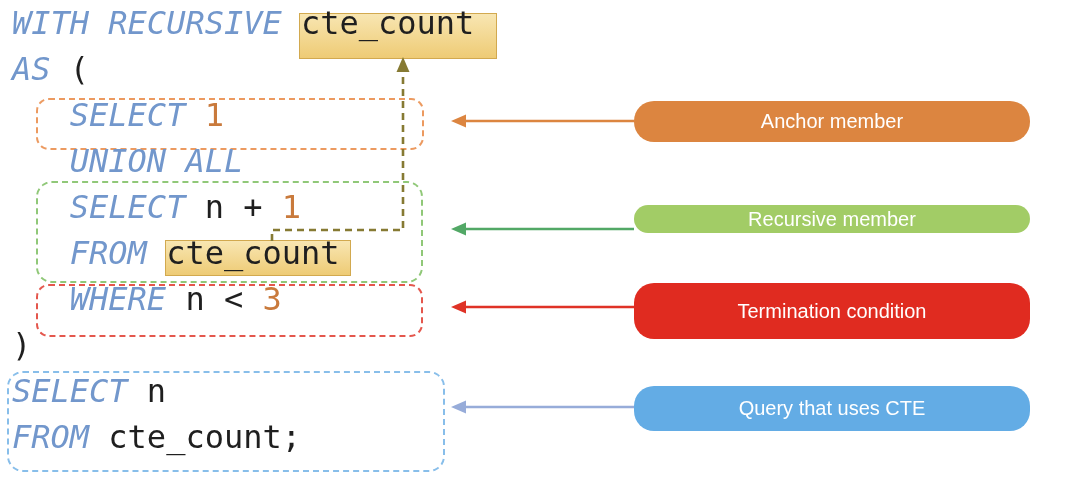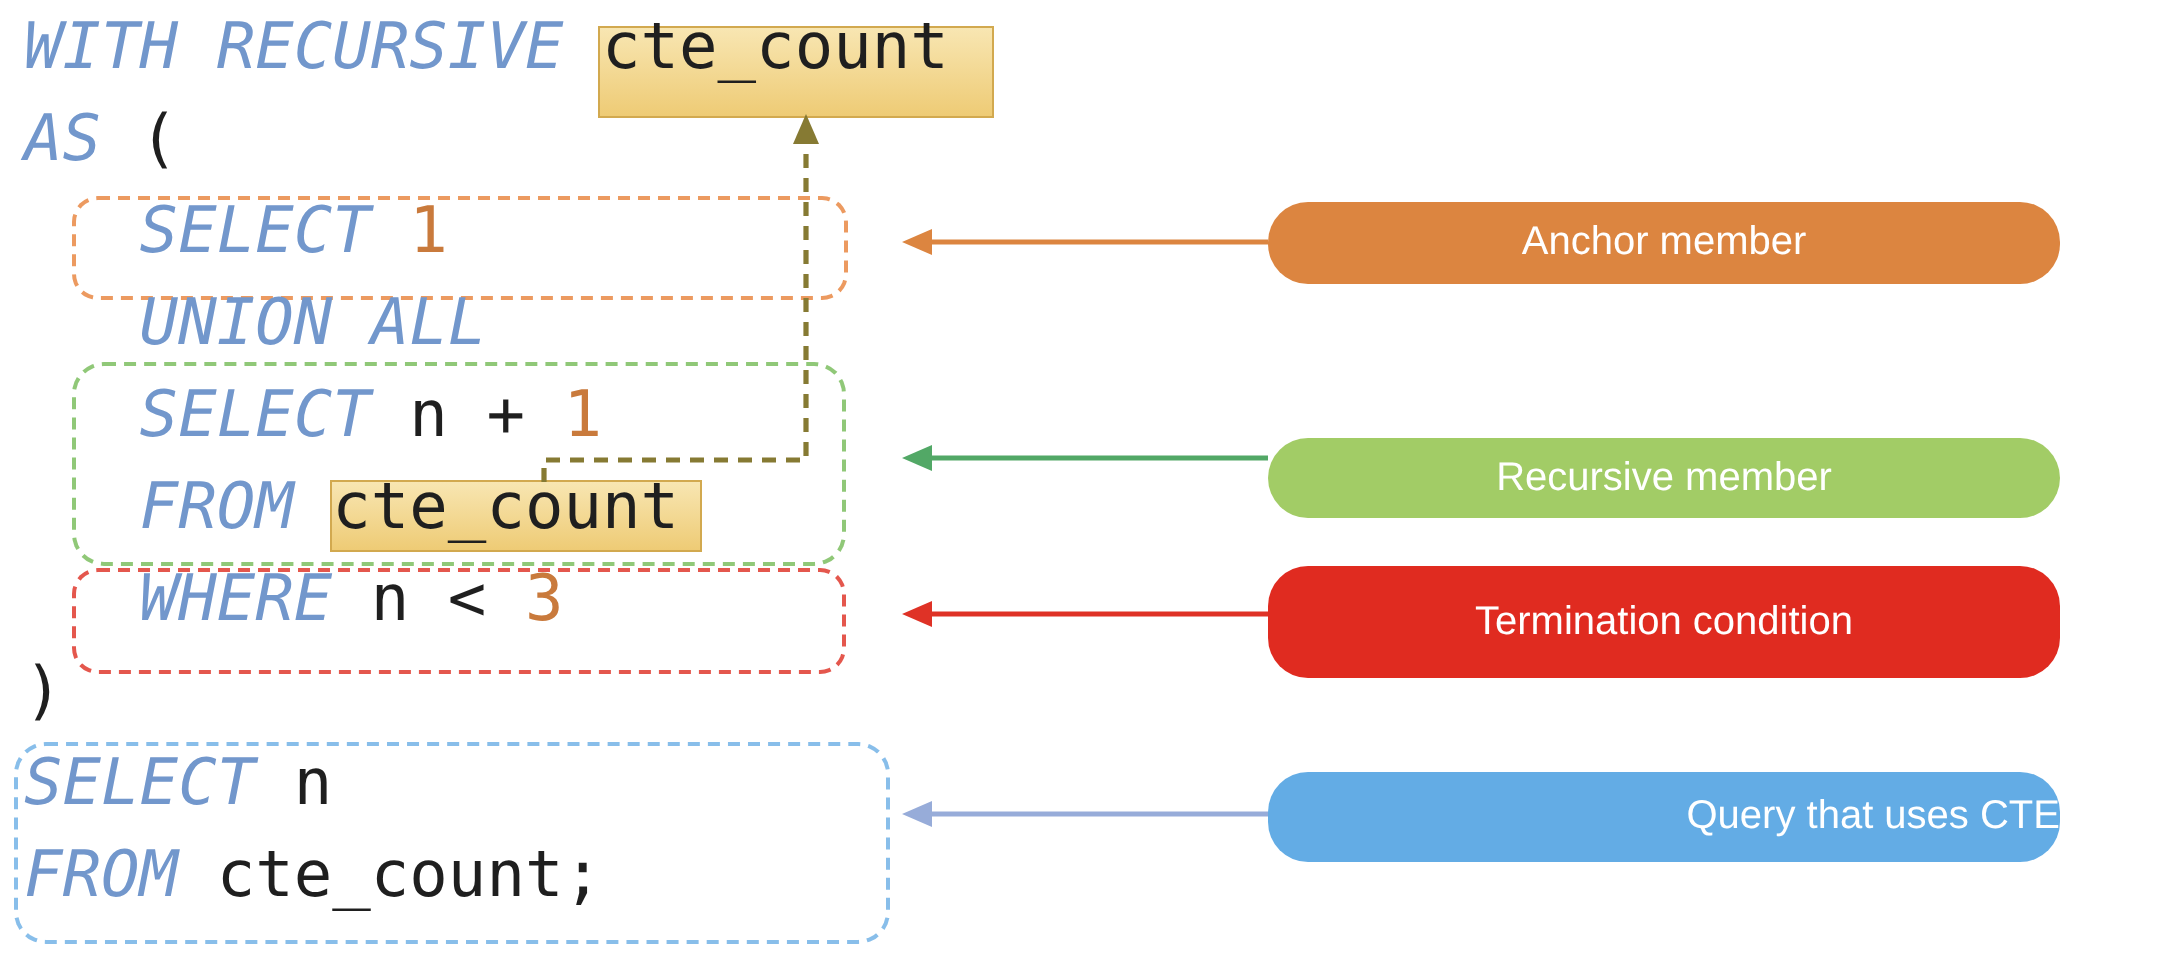--- a/index.html
+++ b/index.html
@@ -57,23 +57,23 @@
     width: 396px;
     border-radius: 20px;
     color: var(--label-text);
     font-size: 20px;
     display: flex;
     align-items: center;
     justify-content: center;
     box-sizing: border-box;
   }
   .label-anchor      { top: 101px; height: 41px; background: var(--label-anchor); }
-  .label-recursive   { top: 219px; height: 40px; background: var(--label-recursive); }
+  .label-recursive   { top: 205px; height: 28px; background: var(--label-recursive); }
   .label-termination { top: 283px; height: 56px; background: var(--label-termination); }
-  .label-query       { top: 386px; height: 45px; background: var(--label-query); justify-content: flex-end; }
+  .label-query       { top: 386px; height: 45px; background: var(--label-query); }
 </style>
 </head>
 <body>
 
 <div class="canvas">
 
   <div class="hl hl1"></div>
   <div class="hl hl2"></div>
 
   <div class="region region-anchor"></div>

